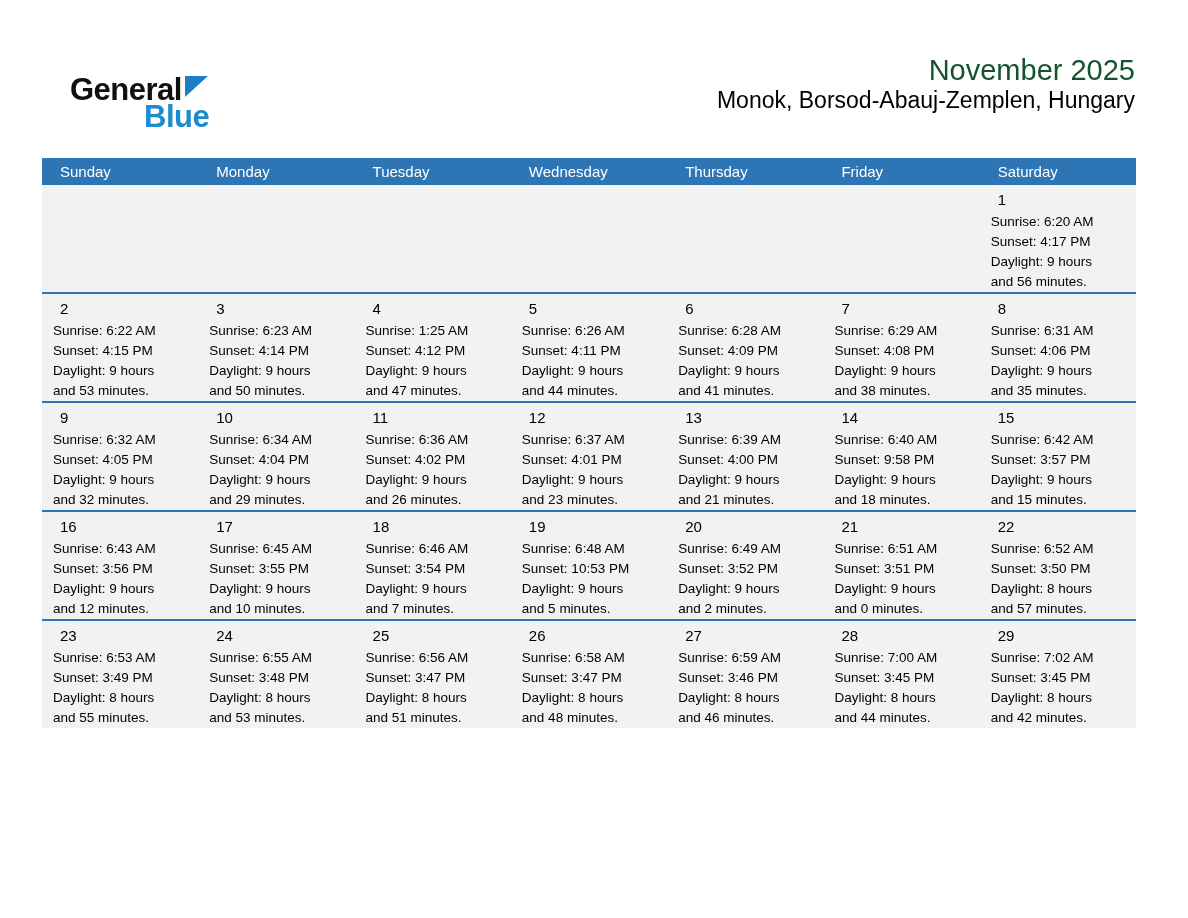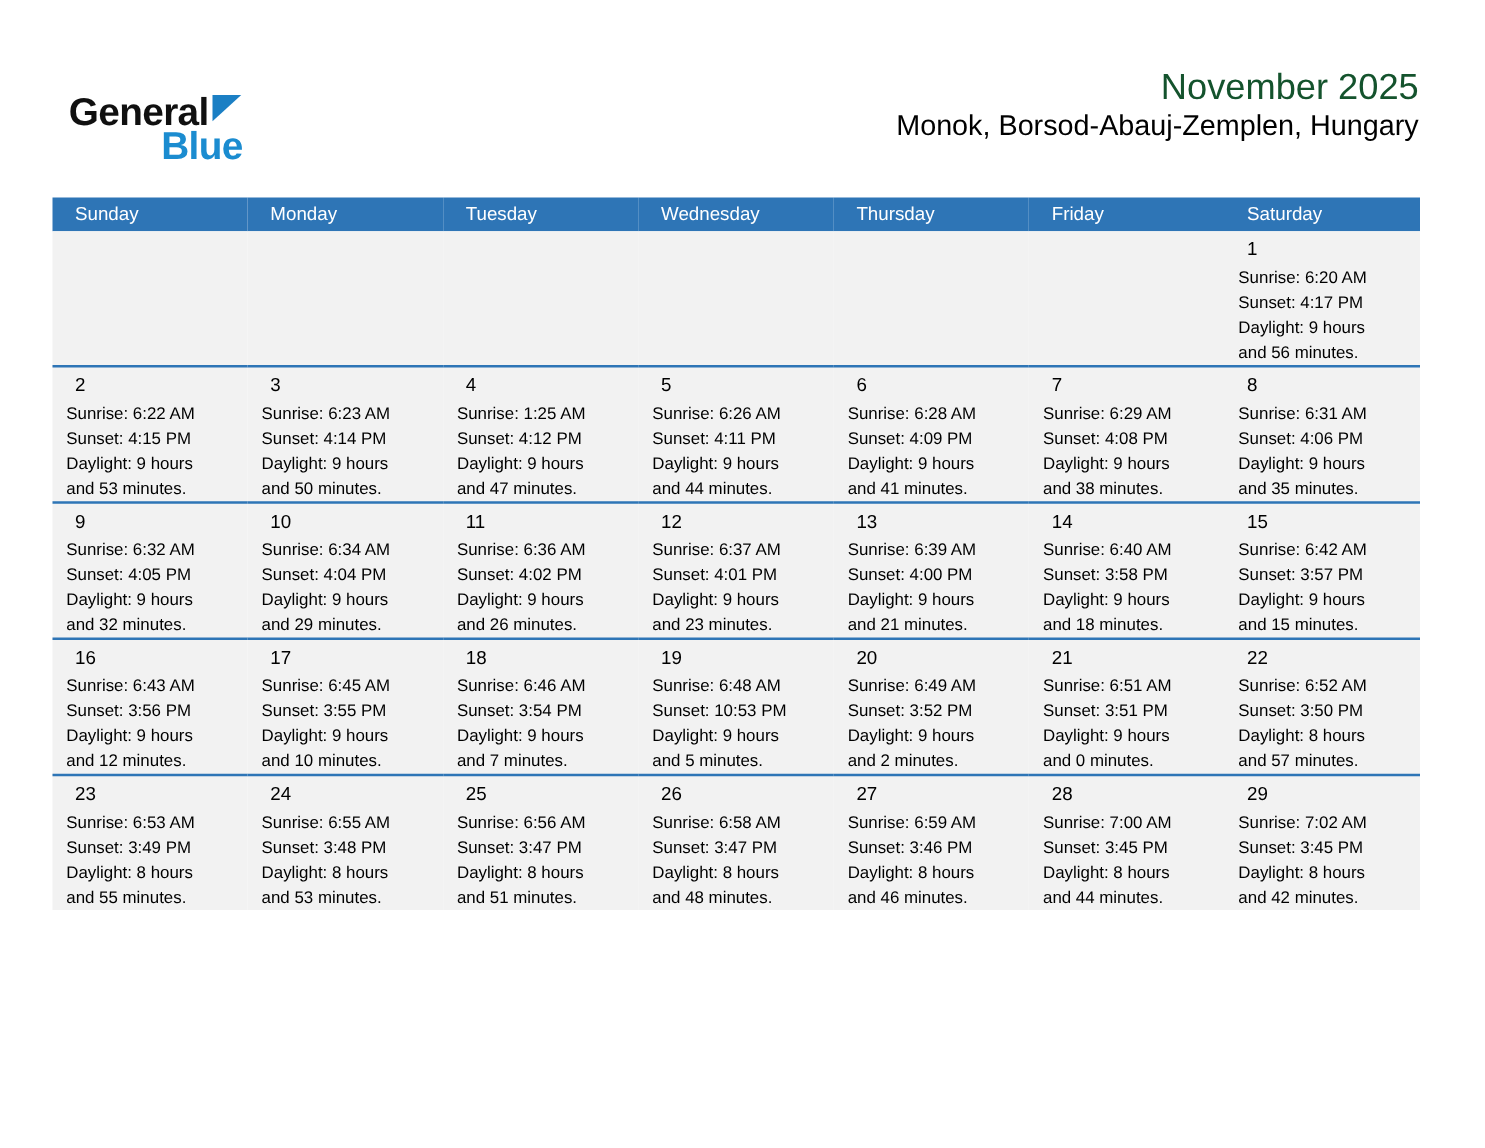--- a/index.html
+++ b/index.html
@@ -6,21 +6,21 @@
   html,body { background:#ffffff; }
   body {
     width:1188px; height:918px;
     position:relative;
     font-family:"Liberation Sans", sans-serif;
     color:#000;
     overflow:hidden;
   }
 
   
-  .logo { position:absolute; left:55px; top:74px; }
+  .logo { position:absolute; left:70px; top:74px; }
   .logo-row { display:flex; align-items:flex-start; }
   .logo-general {
     font-size:31px; font-weight:700; color:#101010; letter-spacing:-0.5px;
     line-height:1;
   }
   .logo-triangle {
     width:0; height:0; margin-left:3px; margin-top:2px;
     border-top:21px solid #1B7FC4;
     border-right:23px solid transparent;
   }
@@ -191,21 +191,21 @@
         <td>
           <div class="day-num">13</div>
           <div class="cell-line">Sunrise: 6:39 AM</div>
           <div class="cell-line">Sunset: 4:00 PM</div>
           <div class="cell-line">Daylight: 9 hours</div>
           <div class="cell-line">and 21 minutes.</div>
         </td>
         <td>
           <div class="day-num">14</div>
           <div class="cell-line">Sunrise: 6:40 AM</div>
-          <div class="cell-line">Sunset: 3:58 PM</div>
+          <div class="cell-line">Sunset: 9:58 PM</div>
           <div class="cell-line">Daylight: 9 hours</div>
           <div class="cell-line">and 18 minutes.</div>
         </td>
         <td>
           <div class="day-num">15</div>
           <div class="cell-line">Sunrise: 6:42 AM</div>
           <div class="cell-line">Sunset: 3:57 PM</div>
           <div class="cell-line">Daylight: 9 hours</div>
           <div class="cell-line">and 15 minutes.</div>
         </td>

